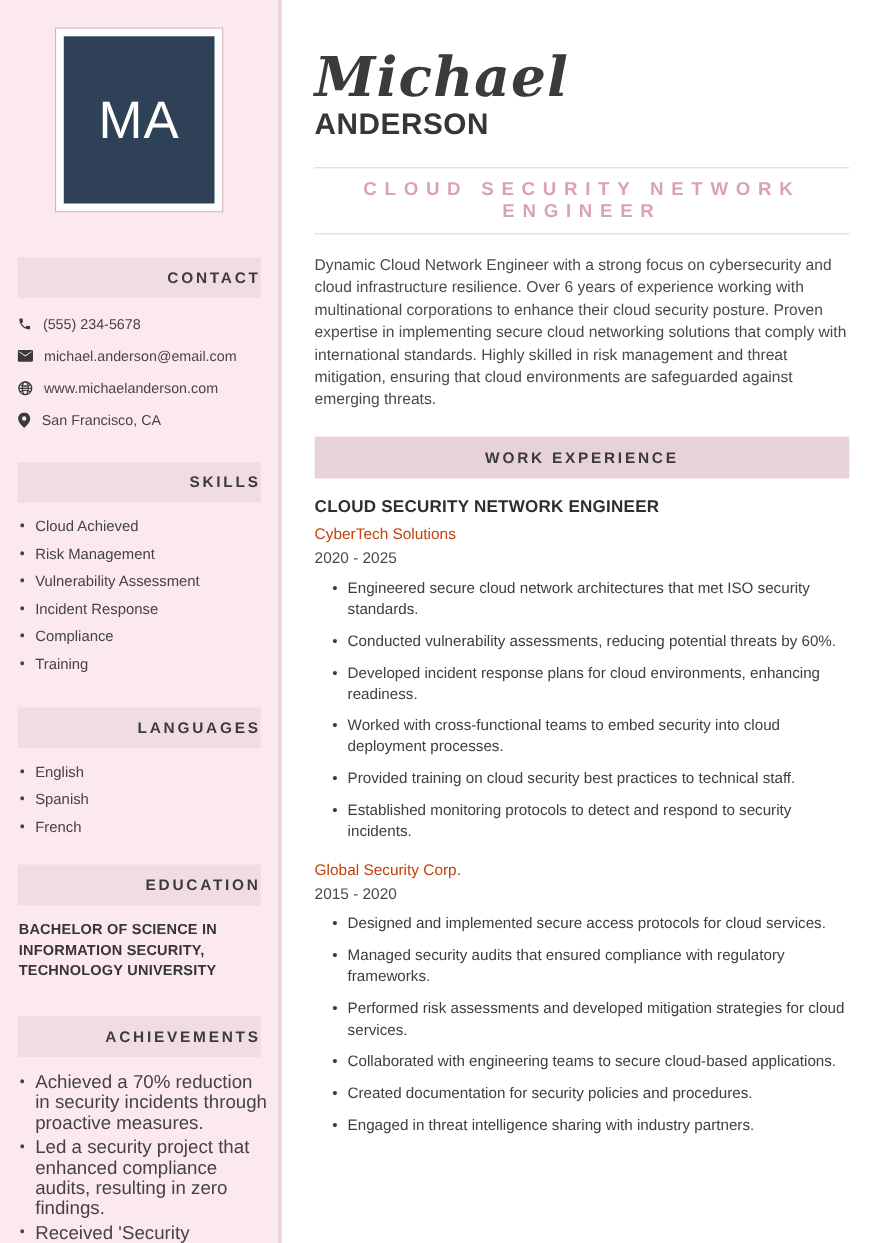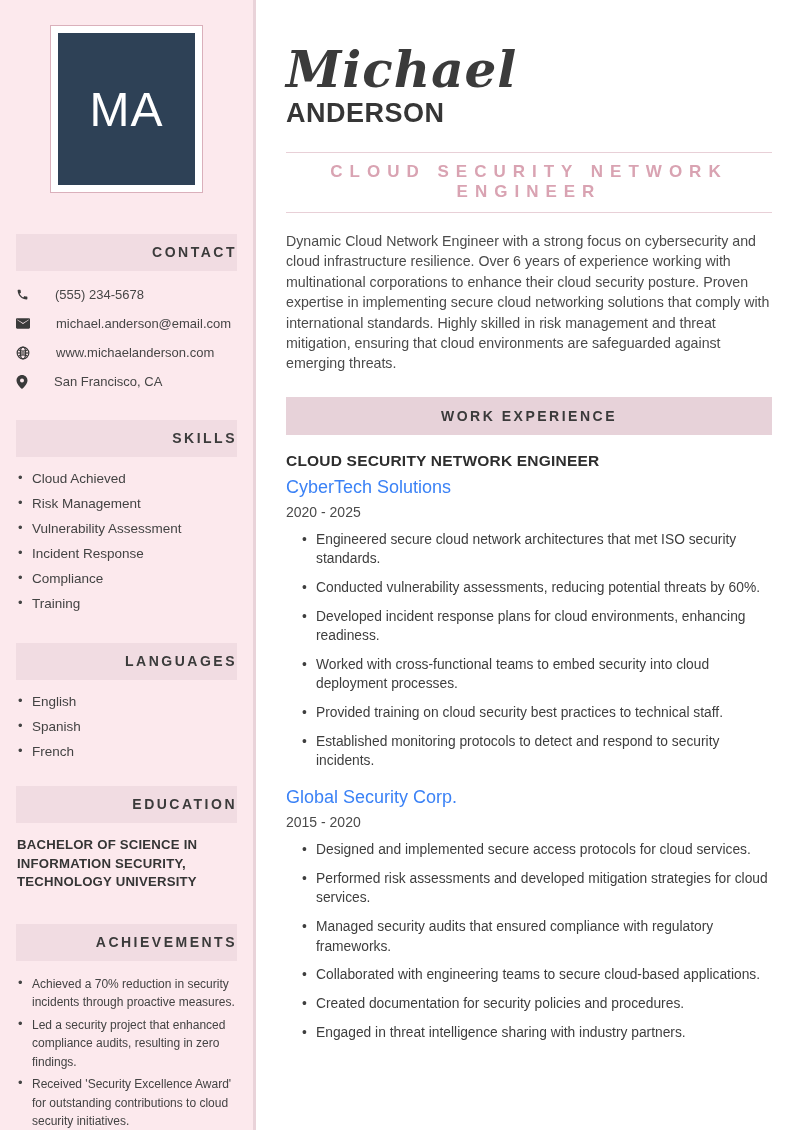--- a/index.html
+++ b/index.html
@@ -44,33 +44,33 @@
     text-align:right;font-size:14px;font-weight:bold;
     letter-spacing:2.5px;color:#3b3b3b;
   }
   .bar-contact{margin-top:41px;}
   .bar-skills{margin-top:31px;}
   .bar-languages{margin-top:32px;}
   .bar-education{margin-top:27px;}
   .bar-achievements{margin-top:32px;}
 
   .contact-list{margin:16px 10px 0 16px;}
-  .contact-row{display:flex;align-items:center;gap:26px;margin-bottom:14px;
+  .contact-row{display:flex;align-items:center;gap:10px;margin-bottom:14px;
     font-size:13px;color:#464646;}
   .contact-row svg{flex:0 0 auto;display:block;}
 
   ul.side-list{list-style:none;margin:14px 10px 0 18px;}
   ul.side-list li{
     position:relative;padding-left:14px;margin-bottom:10px;
     font-size:13.5px;color:#434343;
   }
   ul.side-list li::before{
     content:"•";position:absolute;left:0;top:-1px;color:#434343;font-size:13px;
   }
-  ul.side-list.wrap li{line-height:18.5px;margin-bottom:4px;font-size:12px;}
+  ul.side-list.wrap li{line-height:18.5px;margin-bottom:4px;font-size:17px;}
 
   .education-text{
     margin:13px 16px 0 17px;font-size:13.2px;font-weight:bold;
     color:#353535;line-height:18.5px;letter-spacing:0.2px;
   }
 
   
   .main{
     position:absolute;left:259px;top:0;width:541px;height:1130px;
     padding:44px 28px 0 27px;background:#fff;
@@ -93,21 +93,21 @@
   .summary{
     margin-top:18px;font-size:14.2px;line-height:20.4px;color:#4b4b4b;
   }
   .main-section-bar{
     margin-top:23px;height:38px;line-height:38px;background:var(--main-bar-bg);
     text-align:center;font-size:14px;font-weight:bold;letter-spacing:2.5px;
     color:#3a3a3a;
   }
   .job{margin-top:17px;}
   .job-title{font-size:15.5px;font-weight:bold;color:#2e2e2e;letter-spacing:0.2px;}
-  .job-company{margin-top:7px;font-size:18px;color:#3b82f6;}
+  .job-company{margin-top:7px;font-size:14px;color:#c2410c;}
   .job-dates{margin-top:6px;font-size:14px;color:#4a4a4a;}
   ul.job-bullets{list-style:none;margin:10px 0 0 0;padding-left:30px;}
   ul.job-bullets li{
     position:relative;padding-left:0;margin-bottom:9.5px;
     font-size:13.8px;line-height:19.3px;color:#3e3e3e;
   }
   ul.job-bullets li::before{
     content:"•";position:absolute;left:-14px;top:0;color:#3e3e3e;
   }
 </style>
@@ -217,22 +217,22 @@
           <li>Provided training on cloud security best practices to technical staff.</li>
           <li>Established monitoring protocols to detect and respond to security incidents.</li>
         </ul>
     </section>
 
     <section class="job">
       <div class="job-company">Global Security Corp.</div>
       <div class="job-dates">2015 - 2020</div>
       <ul class="job-bullets">
           <li>Designed and implemented secure access protocols for cloud services.</li>
+          <li>Managed security audits that ensured compliance with regulatory frameworks.</li>
           <li>Performed risk assessments and developed mitigation strategies for cloud services.</li>
-          <li>Managed security audits that ensured compliance with regulatory frameworks.</li>
           <li>Collaborated with engineering teams to secure cloud-based applications.</li>
           <li>Created documentation for security policies and procedures.</li>
           <li>Engaged in threat intelligence sharing with industry partners.</li>
         </ul>
     </section>
 
   </main>
 </div>
 
 </body></html>

